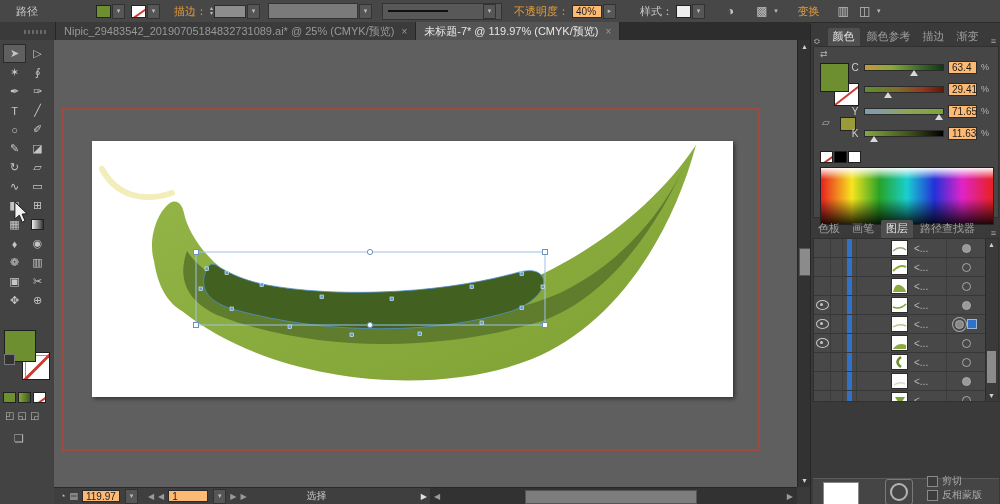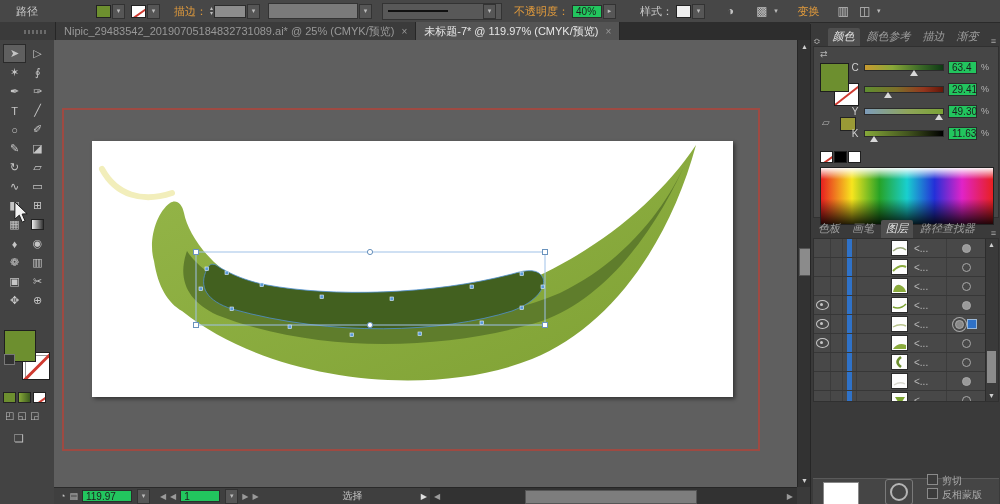--- a/index.html
+++ b/index.html
@@ -10,21 +10,21 @@
   
   .ctrlbar{left:0;top:0;width:1000px;height:22px;background:#474747;border-bottom:1px solid #2a2a2a;
            display:flex;align-items:center;font-size:11px;color:#c9c9c9;}
   .ctrlbar .item{display:flex;align-items:center;height:22px;}
   .orange{color:#e09a3c;}
   .swatch-mini{width:15px;height:13px;border:1px solid #222;box-sizing:border-box;}
   .none-sw{background:#fff;position:relative;overflow:hidden;}
   .none-sw::after{content:"";position:absolute;left:-2px;top:5px;width:24px;height:2px;background:#cf3a30;transform:rotate(-35deg);}
   .caret-btn{width:11px;height:13px;background:#565656;border:1px solid #333;color:#bbb;font-size:7px;
              display:flex;align-items:center;justify-content:center;margin-left:1px;}
-  .field{background:#22c55e;color:#1d1d1d;border:1px solid #2c2c2c;height:13px;font-size:10px;
+  .field{background:#fdba74;color:#1d1d1d;border:1px solid #2c2c2c;height:13px;font-size:10px;
          display:flex;align-items:center;padding:0 3px;box-sizing:border-box;}
   .dd{background:#6a6a6a;border:1px solid #333;height:14px;}
   .stepper{display:flex;flex-direction:column;justify-content:center;font-size:6px;color:#bbb;line-height:5px;margin-right:1px;}
   .linepreview{width:60px;height:2px;background:#111;}
   .icon-g{color:#c2c2c2;font-size:12px;}
   
   .tabbar{left:0;top:22px;width:810px;height:18px;background:#2d2d2d;display:flex;align-items:stretch;font-size:11px;}
   .tools-sliver{width:55px;background:#3a3a3a;border-right:1px solid #262626;position:relative;}
   .tools-sliver::after{content:"";position:absolute;left:24px;top:8px;width:22px;height:4px;
       background:repeating-linear-gradient(90deg,#6a6a6a 0 2px,transparent 2px 4px);}
@@ -59,21 +59,21 @@
   .hscroll{left:430px;top:487px;width:367px;height:17px;background:#323232;border-top:1px solid #262626;display:flex;align-items:center;}
   .hthumb{position:absolute;left:95px;top:2px;width:170px;height:12px;background:#7d7d7d;border:1px solid #555;}
   
   .statusbar{left:54px;top:487px;width:376px;height:17px;background:#3f3f3f;border-top:1px solid #2a2a2a;
              display:flex;align-items:center;font-size:10px;color:#bdbdbd;gap:4px;padding-left:6px;box-sizing:border-box;}
   .statusbar .field{height:12px;}
   .navarrow{color:#9a9a9a;font-size:8px;}
   
   .dock{left:810px;top:24px;width:190px;height:480px;background:#3a3a3a;border-left:1px solid #262626;}
   .ptabs{position:absolute;left:2px;display:flex;align-items:flex-end;gap:2px;font-size:11px;color:#9d9d9d;height:16px;width:186px;}
-  .ptab{padding:1px 5px 2px;white-space:nowrap;font-style:italic;}
+  .ptab{padding:1px 5px 2px;white-space:nowrap;}
   .ptab.active{background:#4f4f4f;color:#e3e3e3;border-radius:2px 2px 0 0;}
   .pmenu{margin-left:auto;color:#a8a8a8;font-size:9px;padding-right:3px;}
   .panelbody{position:absolute;left:2px;width:186px;background:#464646;border:1px solid #303030;box-sizing:border-box;}
   
   .cp-fill{position:absolute;left:6px;top:16px;width:27px;height:27px;border:1px solid #1e1e1e;z-index:2;}
   .cp-stroke{position:absolute;left:20px;top:36px;width:23px;height:21px;background:#fff;border:1px solid #1e1e1e;overflow:hidden;z-index:1;}
   .cp-stroke::after{content:"";position:absolute;left:-4px;top:9px;width:36px;height:2px;background:#cf3a30;transform:rotate(-38deg);}
   .cp-minis{position:absolute;left:6px;top:2px;color:#b5b5b5;font-size:9px;letter-spacing:4px;}
   .cp-cube{position:absolute;left:8px;top:70px;color:#b5b5b5;font-size:10px;}
   .cp-gamut{position:absolute;left:26px;top:70px;width:14px;height:12px;background:#9a9a36;border:1px solid #222;}
@@ -102,21 +102,21 @@
   .tgt.filled{background:#9a9a9a;}
   .tgt.double{box-shadow:0 0 0 2px #4a4a4a,0 0 0 3px #a8a8a8;background:#8a8a8a;}
   .selsq{width:8px;height:8px;background:#2f72c8;border:1px solid #9ab8d8;}
   .lscroll{position:absolute;right:0;top:0;width:12px;height:100%;background:#3a3a3a;border-left:1px solid #2c2c2c;}
   .lthumb-sb{position:absolute;left:1px;top:112px;width:9px;height:32px;background:#8b8b8b;}
   
   .transfrag{position:absolute;left:2px;top:454px;width:186px;height:26px;background:#454545;border-top:1px solid #5a5a5a;font-size:10px;color:#a9a9a9;}
   .tf-sw{position:absolute;left:10px;top:3px;width:34px;height:21px;background:#fff;border:1px solid #888;}
   .tf-circ{position:absolute;left:72px;top:0px;width:26px;height:24px;border:1px solid #7a7a7a;border-radius:3px;display:flex;align-items:center;justify-content:center;}
   .tf-circ i{display:block;width:14px;height:14px;border:2px solid #b5b5b5;border-radius:50%;}
-  .cb{display:flex;align-items:flex-start;gap:4px;position:absolute;left:114px;}
+  .cb{display:flex;align-items:center;gap:4px;position:absolute;left:114px;}
   .cbbox{width:9px;height:9px;border:1px solid #8a8a8a;background:#3c3c3c;}
   
   .cursor{left:12px;top:202px;width:18px;height:22px;z-index:50;}
   .small{font-size:9px;}
 </style>
 </head>
 <body>
 
 <div class="app">
 
@@ -286,29 +286,29 @@
   </div>
   <div class="abs hscroll">
     <span class="navarrow" style="margin-left:4px;">◀</span>
     <div class="hthumb"></div>
     <span class="navarrow" style="margin-left:auto;margin-right:4px;">▶</span>
   </div>
 
   <div class="abs statusbar">
     <span class="icon-g small">◔</span>
     <span class="icon-g small">▤</span>
-    <span class="field" style="width:50px;">119.97</span>
+    <span class="field" style="width:38px;">119.97</span>
     <span class="caret-btn">▾</span>
     <span class="navarrow" style="margin-left:6px;">◀</span>
     <span class="navarrow">◀</span>
     <span class="field" style="width:40px;">1</span>
     <span class="caret-btn">▾</span>
     <span class="navarrow">▶</span>
     <span class="navarrow">▶</span>
-    <span style="margin-left:80px;color:#c8c8c8;">选择</span>
+    <span style="margin-left:56px;color:#c8c8c8;">选择</span>
     <span class="navarrow" style="margin-left:auto;margin-right:3px;color:#e0e0e0;">▶</span>
   </div>
 
   <div class="abs dock">
 
     <div class="ptabs" style="top:6px;">
       <span class="pmenu" style="margin-left:0;margin-right:2px;">≎</span>
       <span class="ptab active">颜色</span>
       <span class="ptab">颜色参考</span>
       <span class="ptab">描边</span>
@@ -337,21 +337,21 @@
               <span class="slider-thumb" style="left:29%"></span>
             </span>
             <span class="field slider-val">29.41</span>
             <span class="pct">%</span>
           </div>
           <div class="slider-row" style="top: 56px;">
             <span class="slider-label">Y</span>
             <span class="slider-track" style="background:linear-gradient(90deg,#7d9cba,#8fa55a 55%,#7ba336)">
               <span class="slider-thumb" style="left:95%"></span>
             </span>
-            <span class="field slider-val">49.30</span>
+            <span class="field slider-val">71.65</span>
             <span class="pct">%</span>
           </div>
           <div class="slider-row" style="top: 78px;">
             <span class="slider-label">K</span>
             <span class="slider-track" style="background:linear-gradient(90deg,#86a839,#42541e 55%,#000000)">
               <span class="slider-thumb" style="left:12%"></span>
             </span>
             <span class="field slider-val">11.63</span>
             <span class="pct">%</span>
           </div>

